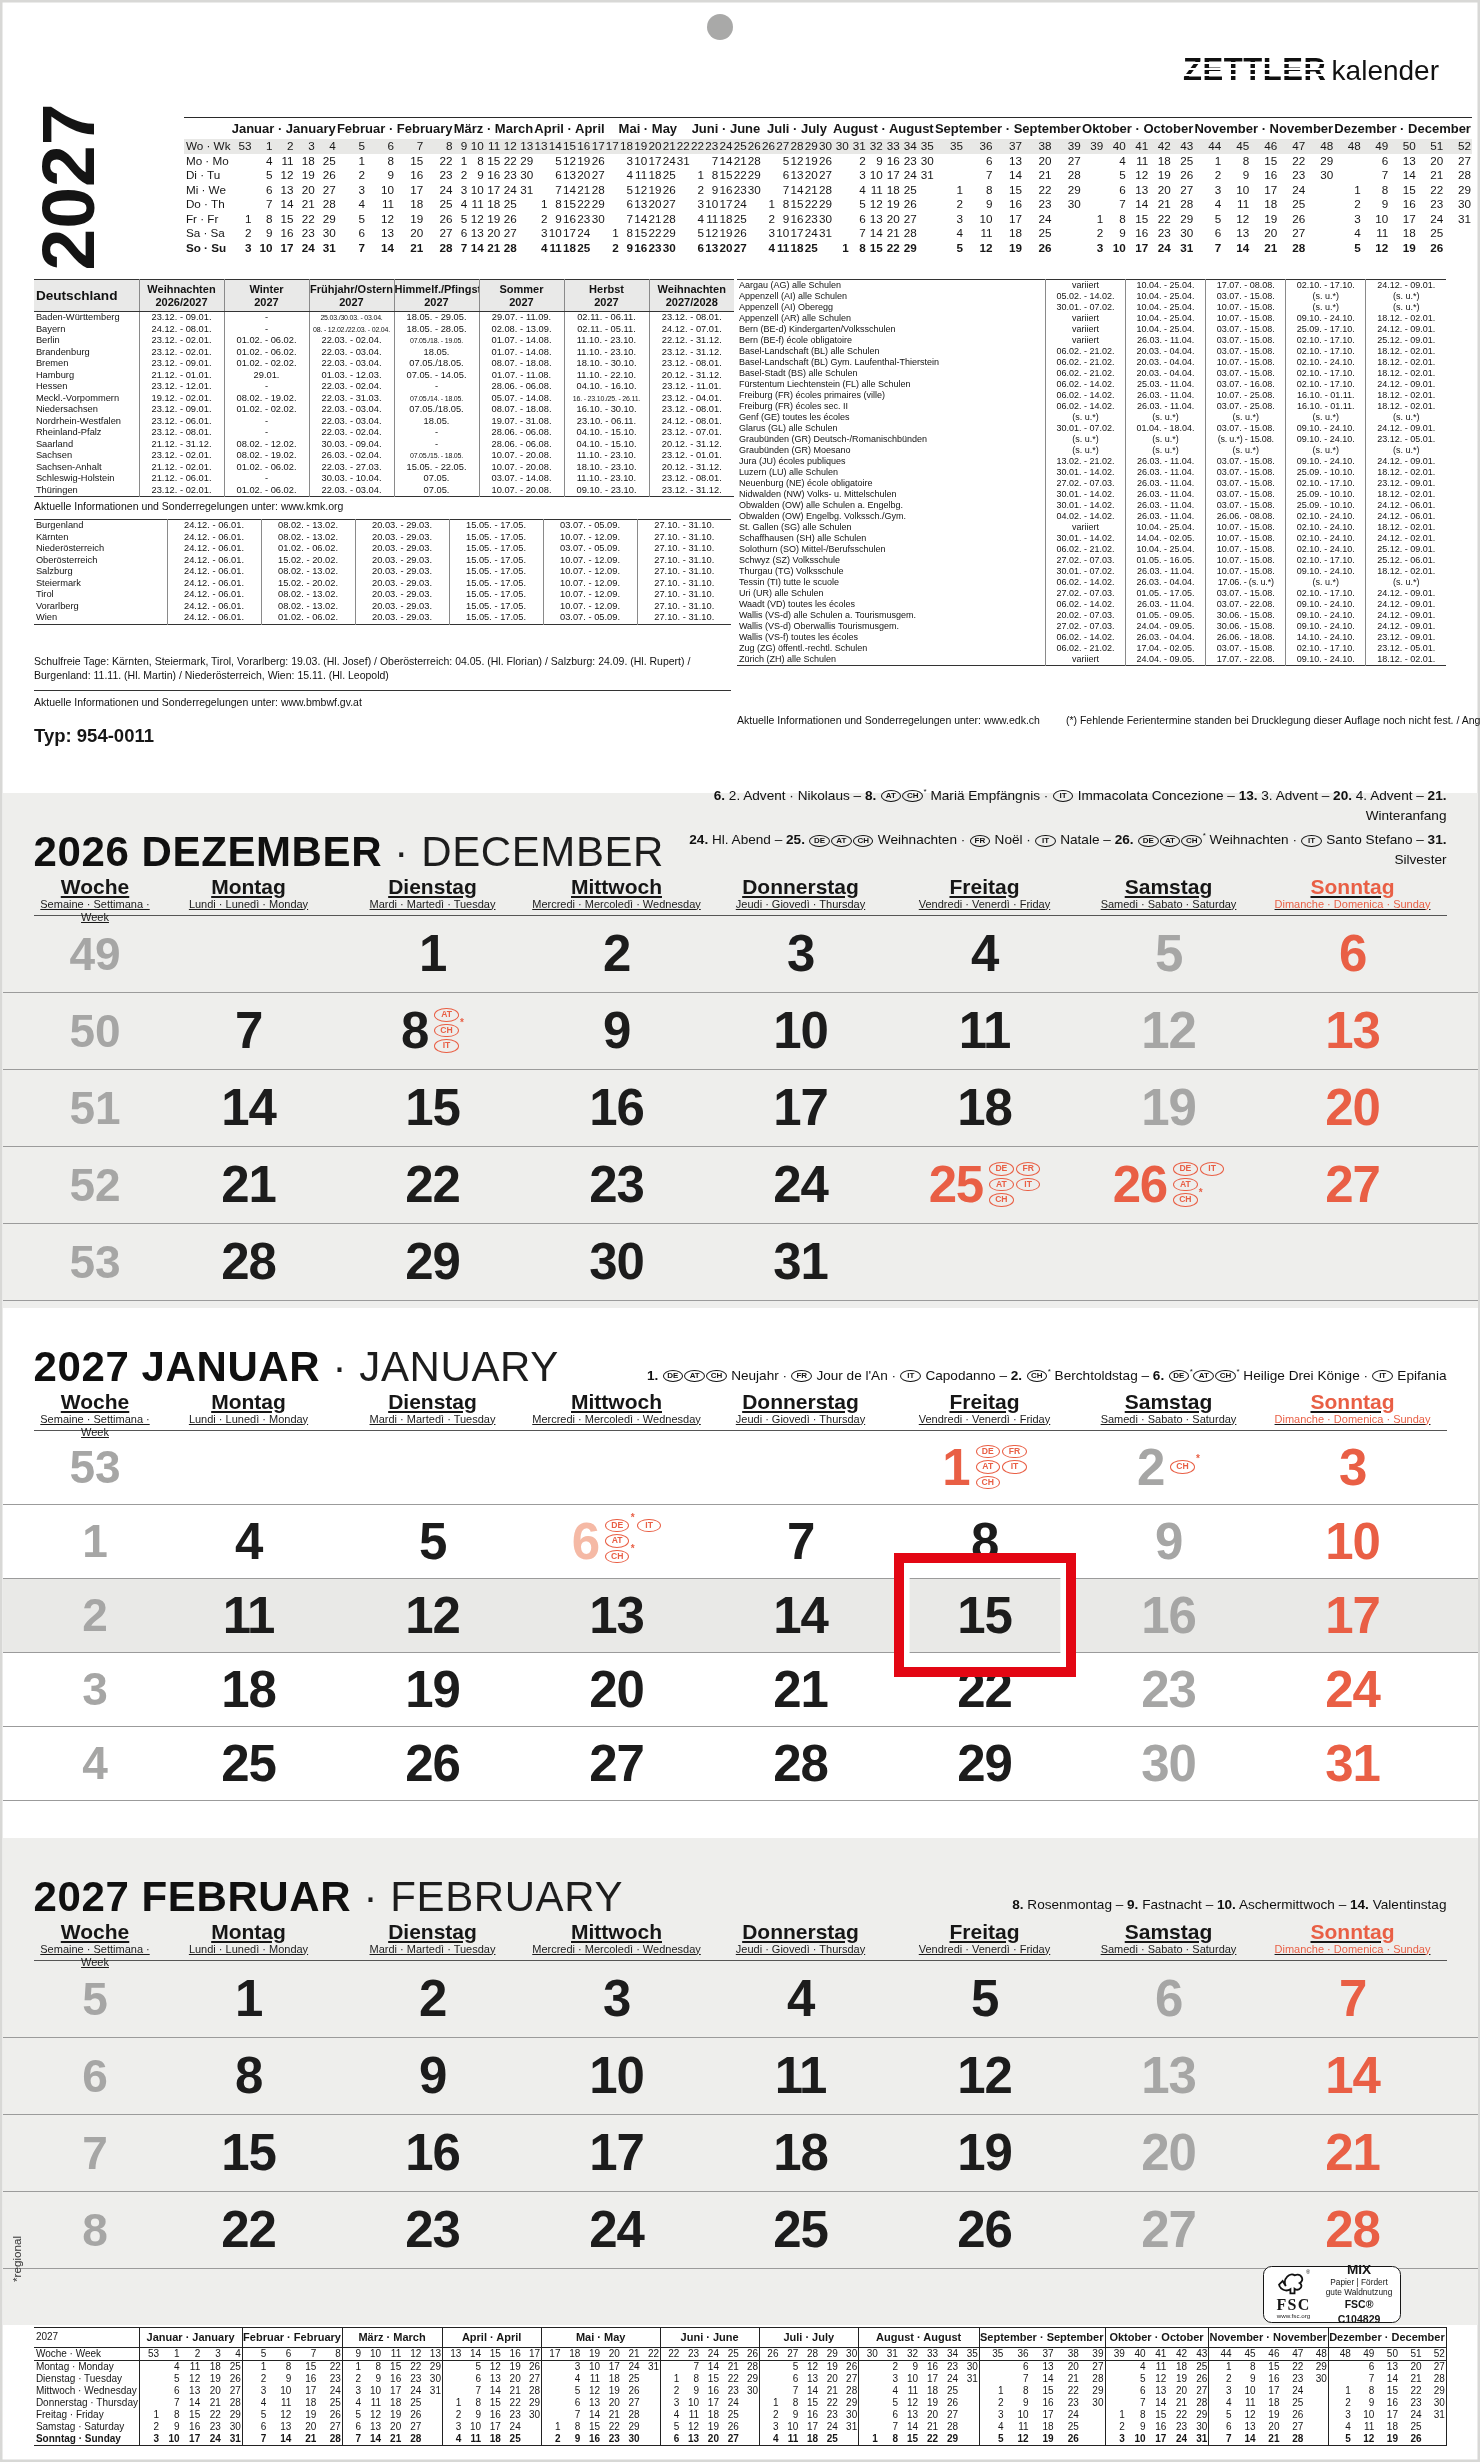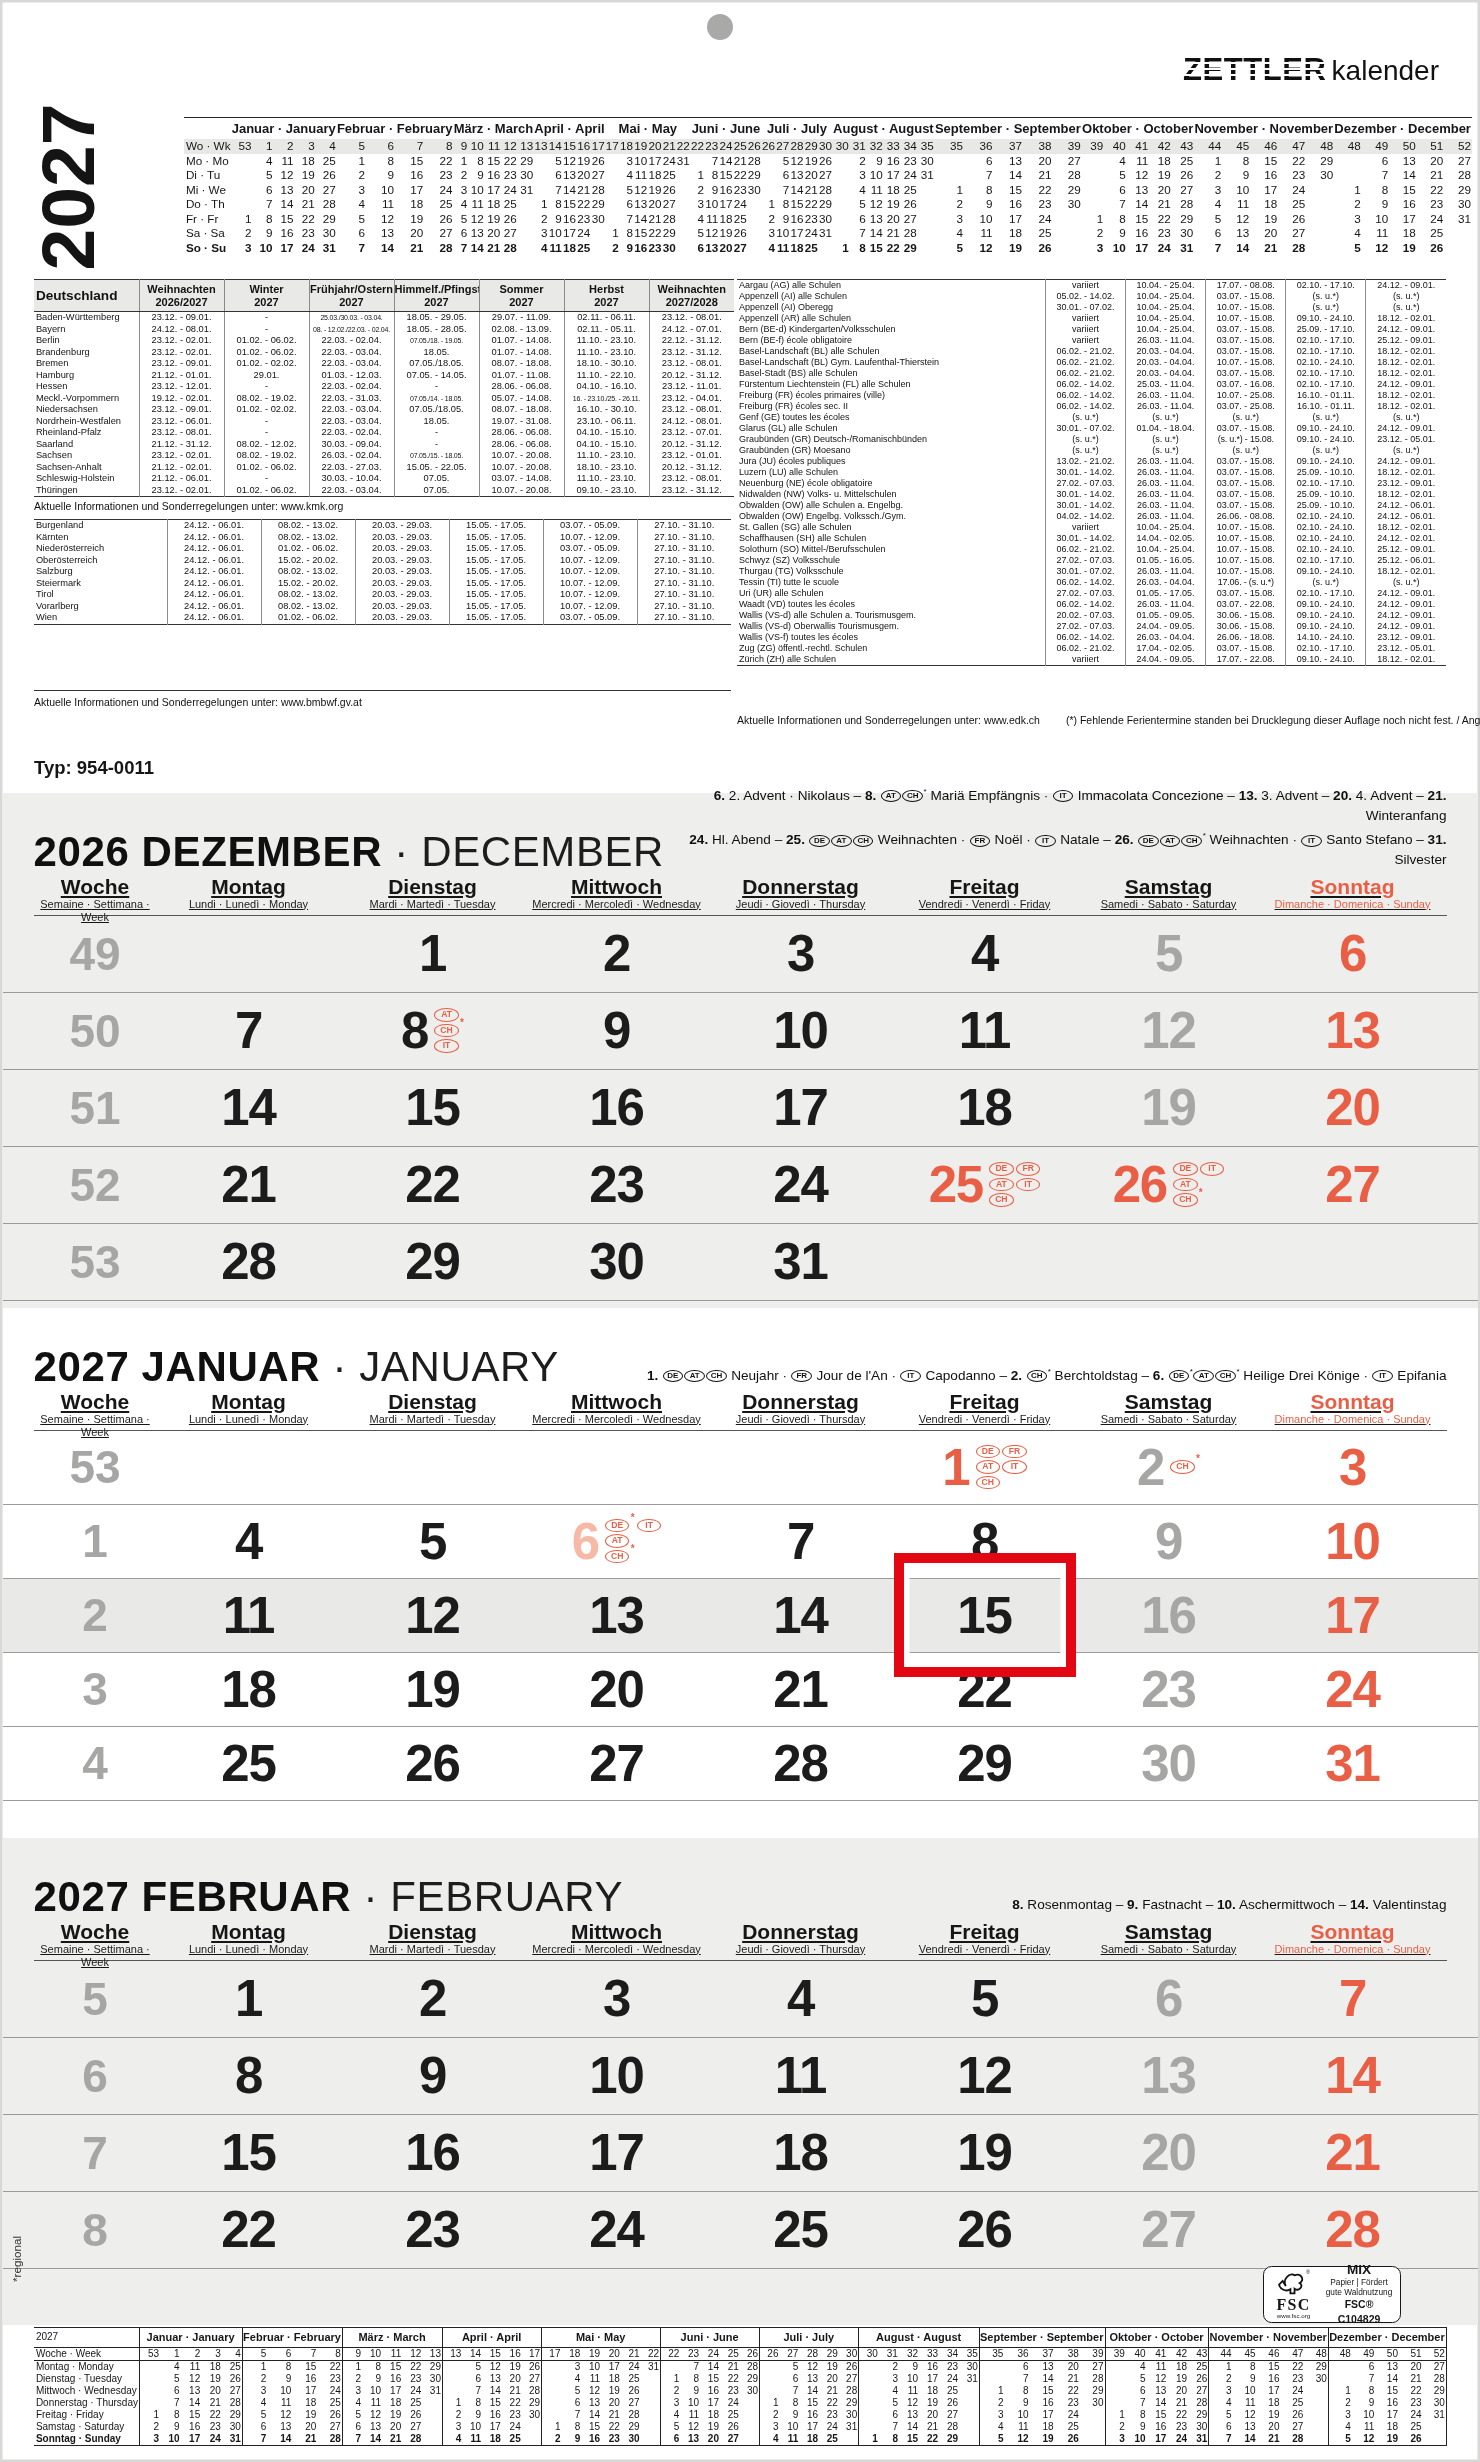--- a/index.html
+++ b/index.html
@@ -43,21 +43,21 @@
   #tbl-ch .ht td{line-height:11px;font-size:9px;}
   .tblbox{position:absolute;}
   #tbl-de{left:34px;top:279px;width:697px;}
   #tbl-at{left:34px;top:519px;width:697px;}
   #tbl-ch{left:737px;top:279px;width:709px;}
   .fnote{position:absolute;font:400 10.5px/13.6px "Liberation Sans",sans-serif;color:#111;white-space:nowrap;}
   #note-kmk{left:34px;top:500px;}
   #note-at{left:34px;top:655px;white-space:normal;width:703px;}
   #rule-left{position:absolute;left:34px;top:690px;width:697px;border-top:1.5px solid #333;}
   #note-bmbwf{left:34px;top:696px;}
-  #typ{position:absolute;left:34px;top:757px;font:700 18.5px/21px "Liberation Sans",sans-serif;}
+  #typ{position:absolute;left:34px;top:725px;font:700 18.5px/21px "Liberation Sans",sans-serif;}
   #note-ch{left:737px;top:714px;display:flex;gap:26px;}
   
   .mblock{position:absolute;left:2.5px;width:1475px;}
   #m-dec{top:793px;height:515px;background:#eeeeec;}
   #m-jan{top:1308px;height:530px;background:#ffffff;}
   #m-feb{top:1838px;height:487px;background:#eeeeec;}
   .mhead{display:flex;justify-content:space-between;align-items:flex-end;height:80px;margin:0 31px;padding-bottom:2.5px;}
   .mtitle{font:700 42px/1 "Liberation Sans",sans-serif;letter-spacing:0.6px;color:#101010;white-space:nowrap;}
   .men{font-weight:300;color:#1d1d1d;}
   .mnotes{text-align:right;font:400 13.6px/20.4px "Liberation Sans",sans-serif;color:#101010;padding-bottom:2.5px;}
@@ -1100,20 +1100,21 @@
             <td class="">24.12. - 06.01.</td>
             <td class="">01.02. - 06.02.</td>
             <td class="">20.03. - 29.03.</td>
             <td class="">15.05. - 17.05.</td>
             <td class="">03.07. - 05.09.</td>
             <td class="">27.10. - 31.10.</td>
           </tr>
         </tbody>
       </table>
     </div>
+  <div class="fnote" id="note-at">Schulfreie Tage: Kärnten, Steiermark, Tirol, Vorarlberg: 19.03. (Hl. Josef) / Oberösterreich: 04.05. (Hl. Florian) / Salzburg: 24.09. (Hl. Rupert) / Burgenland: 11.11. (Hl. Martin) / Niederösterreich, Wien: 15.11. (Hl. Leopold)</div>
   <div id="rule-left"></div>
   <div class="fnote" id="note-bmbwf">Aktuelle Informationen und Sonderregelungen unter: www.bmbwf.gv.at</div>
   <div id="typ">Typ: 954-0011</div>
   <div class="tblbox" id="tbl-ch">
       <table class="ht" style="width:100%">
         <colgroup>
           <col style="width:308px">
           <col style="width:80px">
           <col style="width:80px">
           <col style="width:80px">

